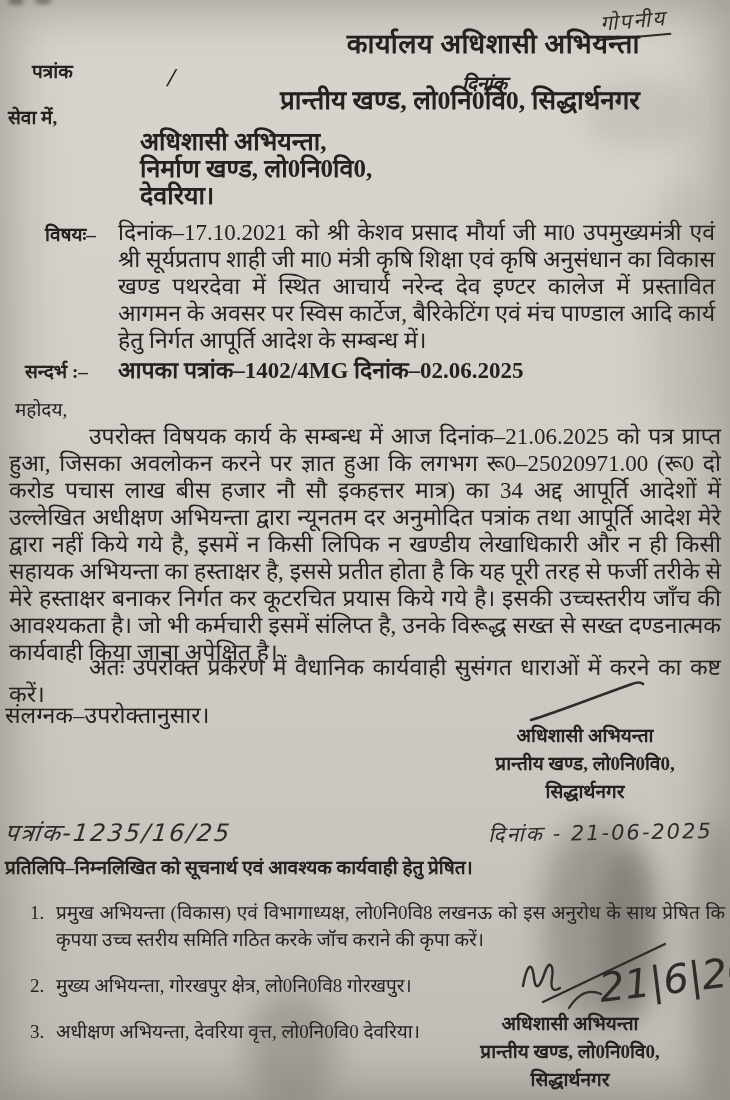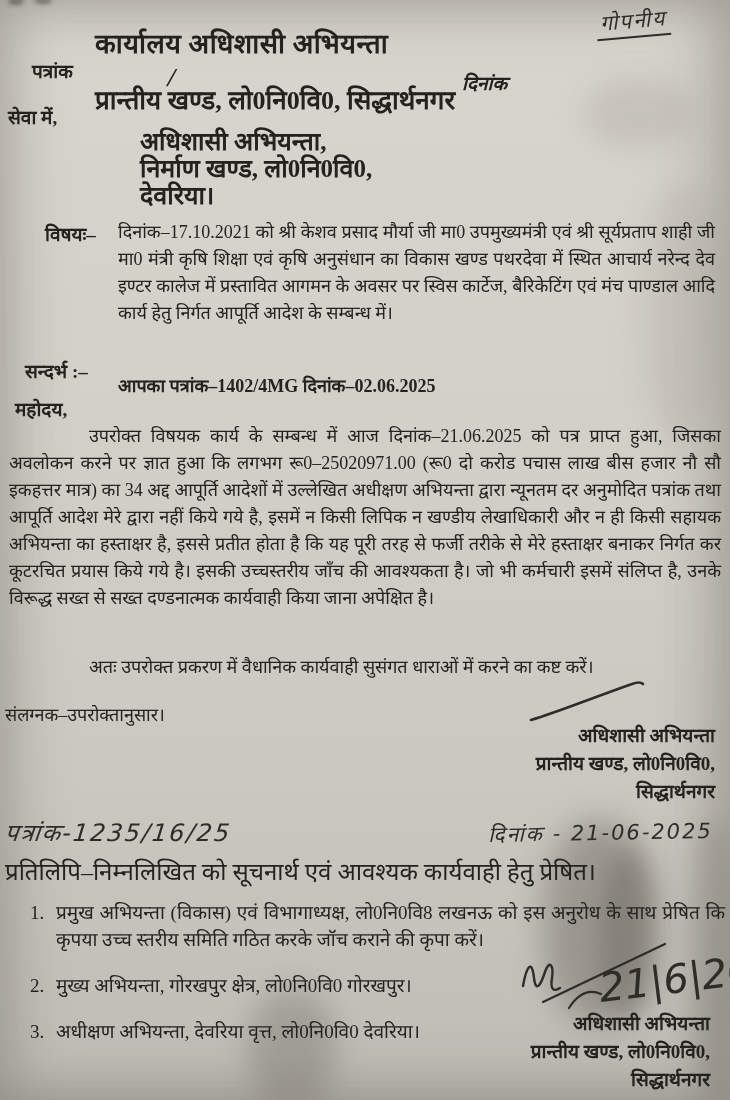--- a/index.html
+++ b/index.html
@@ -7,27 +7,27 @@
     position:relative;
     width:730px;height:1100px;
     margin:0 auto;
     overflow:hidden;
     background:linear-gradient(180deg,#d8d5ce 0%,#d3d0c9 38%,#cbc8c1 70%,#bfbcb6 100%);
     box-shadow:inset 0 0 70px rgba(92,88,80,.30), inset -25px 0 45px rgba(100,96,88,.18), inset 18px 0 40px rgba(100,96,88,.14);
     font-family:"Liberation Serif","DejaVu Serif",serif;
     color:#23221f;
   }
   .t{position:absolute;white-space:pre-line;}
-  .center{text-align:left;}
+  .center{text-align:right;}
   .hdr1{font-size:27px;font-weight:700;letter-spacing:.5px;}
   .hdr2{font-size:26px;font-weight:700;margin-top:2px;}
   .lbl{font-size:19px;font-weight:700;}
-  .body-txt{font-size:18px;line-height:27px;text-align:justify;}
+  .body-txt{font-size:23px;line-height:27px;text-align:justify;}
   .addr{font-size:25px;line-height:27px;}
-  .sig{font-size:19px;line-height:28px;text-align:right;font-weight:700;}
+  .sig{font-size:19px;line-height:28px;text-align:center;font-weight:700;}
   .copy-item{display:flex;font-size:19px;line-height:27px;margin:0 0 1px 0;text-align:justify;}
   .ci-num{flex:0 0 26px;}
   .hand{font-family:"DejaVu Sans","Liberation Sans",sans-serif;font-style:italic;color:#2e2c28;}
   .hw-secret{font-size:21px;border-bottom:2px solid #2e2c28;transform:rotate(-5deg);padding:0 4px 2px 4px;letter-spacing:2px;}
   .hw-no{font-size:24px;letter-spacing:2px;transform:skewX(-6deg);}
   .hw-date{font-size:21px;letter-spacing:2px;transform:rotate(-1deg);}
   .slash{font-size:26px;font-weight:700;transform:skewX(-12deg);}
   .sm{position:absolute;border-radius:45%;pointer-events:none;}
   .spk{position:absolute;background:rgba(62,58,52,.55);filter:blur(2px);border-radius:50%;}
   svg{position:absolute;overflow:visible;}
@@ -59,48 +59,48 @@
   <div class="t lbl" style="left:8px;top:104px;">सेवा में,</div>
 
   <div class="t addr" style="left:140px;top:128px;font-weight:700;">अधिशासी अभियन्ता,
 निर्माण खण्ड, लो0नि0वि0,
 देवरिया।</div>
 
   <div class="t lbl" style="left:45px;top:221px;">विषयः–</div>
   <div class="t body-txt" style="left:118px;top:219px;width:597px;">दिनांक–17.10.2021 को श्री केशव प्रसाद मौर्या जी मा0 उपमुख्यमंत्री एवं श्री सूर्यप्रताप शाही जी मा0 मंत्री कृषि शिक्षा एवं कृषि अनुसंधान का विकास खण्ड पथरदेवा में स्थित आचार्य नरेन्द देव इण्टर कालेज में प्रस्तावित आगमन के अवसर पर स्विस कार्टेज, बैरिकेटिंग एवं मंच पाण्डाल आदि कार्य हेतु निर्गत आपूर्ति आदेश के सम्बन्ध में।</div>
 
   <div class="t lbl" style="left:25px;top:358px;">सन्दर्भ :–</div>
-  <div class="t body-txt" style="left:118px;top:357px;width:600px;font-weight:700;text-align:left;margin-top:16px;">आपका पत्रांक–1402/4MG दिनांक–02.06.2025</div>
+  <div class="t body-txt" style="left:118px;top:357px;width:600px;font-weight:700;text-align:left;">आपका पत्रांक–1402/4MG दिनांक–02.06.2025</div>
 
-  <div class="t lbl" style="left:15px;top:396px;font-weight:700;font-size:19px;">महोदय,</div>
+  <div class="t lbl" style="left:15px;top:396px;font-weight:400;font-size:19px;">महोदय,</div>
 
   <div class="t body-txt" style="left:9px;top:423px;width:712px;text-indent:80px;">उपरोक्त विषयक कार्य के सम्बन्ध में आज दिनांक–21.06.2025 को पत्र प्राप्त हुआ, जिसका अवलोकन करने पर ज्ञात हुआ कि लगभग रू0–25020971.00 (रू0 दो करोड पचास लाख बीस हजार नौ सौ इकहत्तर मात्र) का 34 अद्द आपूर्ति आदेशों में उल्लेखित अधीक्षण अभियन्ता द्वारा न्यूनतम दर अनुमोदित पत्रांक तथा आपूर्ति आदेश मेरे द्वारा नहीं किये गये है, इसमें न किसी लिपिक न खण्डीय लेखाधिकारी और न ही किसी सहायक अभियन्ता का हस्ताक्षर है, इससे प्रतीत होता है कि यह पूरी तरह से फर्जी तरीके से मेरे हस्ताक्षर बनाकर निर्गत कर कूटरचित प्रयास किये गये है। इसकी उच्चस्तरीय जॉंच की आवश्यकता है। जो भी कर्मचारी इसमें संलिप्त है, उनके विरूद्ध सख्त से सख्त दण्डनात्मक कार्यवाही किया जाना अपेक्षित है।</div>
   <div class="t body-txt" style="left:9px;top:654px;width:712px;text-indent:80px;">अतः उपरोक्त प्रकरण में वैधानिक कार्यवाही सुसंगत धाराओं में करने का कष्ट करें।</div>
   <div class="t body-txt" style="left:5px;top:702px;width:400px;text-align:left;">संलग्नक–उपरोक्तानुसार।</div>
 
   <svg style="left:528px;top:676px;" width="122" height="48" viewBox="0 0 122 48">
     <path d="M3,44 C30,36 64,22 104,8 c5,-2 9,-2 11,0" fill="none" stroke="#2e2c28" stroke-width="2.6" stroke-linecap="round"></path>
   </svg>
 
   <div class="t sig" style="left:455px;top:722px;width:260px;">अधिशासी अभियन्ता
 प्रान्तीय खण्ड, लो0नि0वि0,
 सिद्धार्थनगर</div>
 
   <div class="t hand hw-no" style="left:5px;top:815px;">पत्रांक-1235/16/25</div>
   <div class="t hand hw-date" style="left:488px;top:818px;">दिनांक - 21-06-2025</div>
 
-  <div class="t" style="left:5px;top:854px;font-size:24px;font-weight:400;">प्रतिलिपि–निम्नलिखित को सूचनार्थ एवं आवश्यक कार्यवाही हेतु प्रेषित।</div>
+  <div class="t" style="left:5px;top:854px;font-size:19px;font-weight:700;">प्रतिलिपि–निम्नलिखित को सूचनार्थ एवं आवश्यक कार्यवाही हेतु प्रेषित।</div>
   <div class="t" style="left:30px;top:881px;width:695px;">
     <div class="copy-item">
       <span class="ci-num">1.</span>
       <span>प्रमुख अभियन्ता (विकास) एवं विभागाध्यक्ष, लो0नि0वि8 लखनऊ को इस अनुरोध के साथ प्रेषित कि कृपया उच्च स्तरीय समिति गठित करके जॉच कराने की कृपा करें।</span>
     </div>
     <div class="copy-item">
       <span class="ci-num">2.</span>
-      <span>मुख्य अभियन्ता, गोरखपुर क्षेत्र, लो0नि0वि0 गोरखपुर।</span>
+      <span>मुख्य अभियन्ता, गोरखपुर क्षेत्र, लो0नि0वि8 गोरखपुर।</span>
     </div>
     <div class="copy-item">
       <span class="ci-num">3.</span>
       <span>अधीक्षण अभियन्ता, देवरिया वृत्त, लो0नि0वि0 देवरिया।</span>
     </div>
   </div>
 
   <svg style="left:515px;top:928px;" width="215" height="95" viewBox="0 0 215 95">
     <path d="M8,58 c4,-22 9,-26 11,-8 c2,16 7,6 11,-6 c4,-12 9,-8 7,6 c-2,12 2,14 8,10" fill="none" stroke="#2e2c28" stroke-width="2.4" stroke-linecap="round"></path>
     <path d="M28,74 L150,16" fill="none" stroke="#2e2c28" stroke-width="2.2" stroke-linecap="round"></path>

